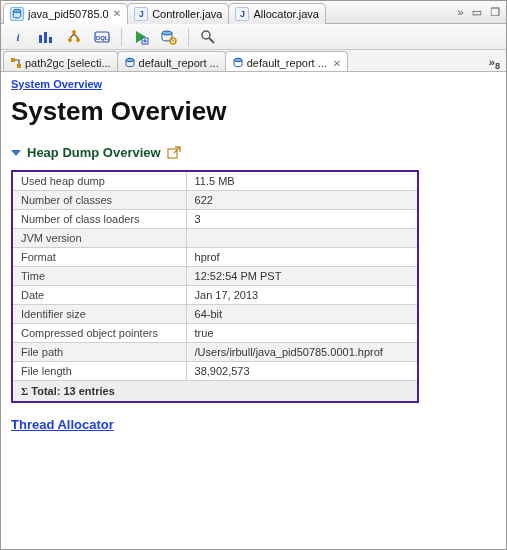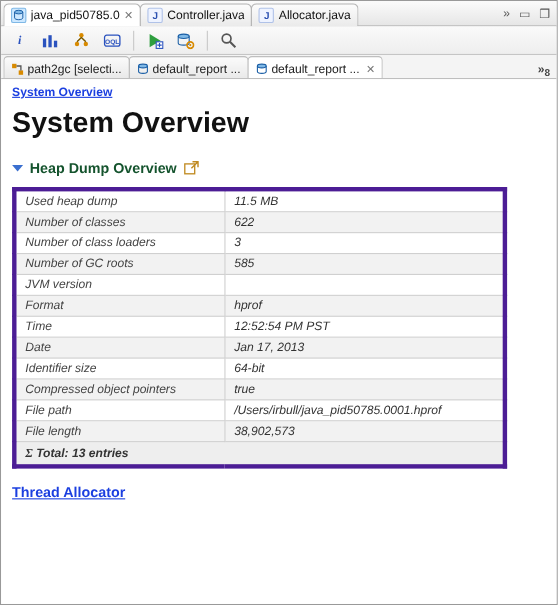--- a/index.html
+++ b/index.html
@@ -109,24 +109,23 @@
     font-weight:bold; font-size:13px; color:#14532d;
     margin-bottom:10px;
   }
   .twisty {
     width:0; height:0; border-left:5px solid transparent; border-right:5px solid transparent;
     border-top:6px solid #3a6fcf; cursor:pointer;
   }
   .hicon { width:14px; height:14px; }
   
   .prop-table {
-    border:4px solid #4c1d95;
+    border:2px solid #4c1d95;
     border-collapse: collapse;
-    width: 450px;
-    font-style: italic;
+    width: 408px;
   }
   .prop-table td, .prop-table th {
     border:1px solid #d0d0d0;
     padding:3px 8px;
     font-size:11px;
     text-align:left;
     background:#fff;
     color:#333;
   }
   .prop-table tr:nth-child(even) td { background:#f2f2f2; }
@@ -265,24 +264,20 @@
         </tr>
       <tr>
           <td class="k">Number of classes</td>
           <td>622</td>
         </tr>
       <tr>
           <td class="k">Number of class loaders</td>
           <td>3</td>
         </tr>
       <tr>
-          <td class="k">Number of GC roots</td>
-          <td>585</td>
-        </tr>
-      <tr>
           <td class="k">JVM version</td>
           <td></td>
         </tr>
       <tr>
           <td class="k">Format</td>
           <td>hprof</td>
         </tr>
       <tr>
           <td class="k">Time</td>
           <td>12:52:54 PM PST</td>

